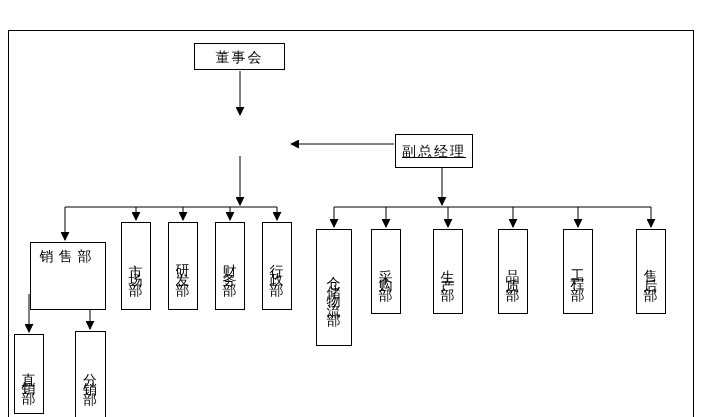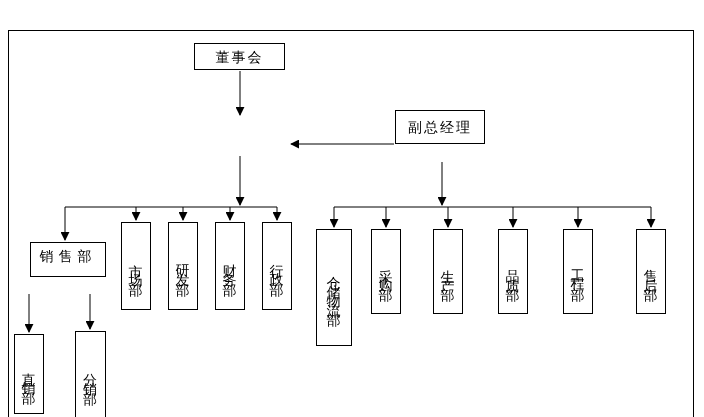--- a/index.html
+++ b/index.html
@@ -17,22 +17,22 @@
   .node{
     position:absolute;border:1px solid #000;background:#ffffff;
     display:flex;align-items:center;justify-content:center;
     font-size:14px;line-height:1;box-sizing:border-box;white-space:nowrap;
   }
   .h{letter-spacing:2px;}
   .v{writing-mode:vertical-rl;text-orientation:upright;letter-spacing:9px;}
   .top{align-items:flex-start;padding-top:6px;letter-spacing:5px;}
   #n-board{left:194px;top:19px;width:91px;height:27px;}
   #n-gm{left:193px;top:93px;width:95px;height:38px;}
-  #n-dgm{left:395px;top:86px;width:90px;height:34px;}
-  #n-sales{left:30px;top:218px;width:76px;height:35px;}
+  #n-dgm{left:395px;top:110px;width:78px;height:34px;text-decoration:underline;}
+  #n-sales{left:30px;top:218px;width:76px;height:68px;}
   #n-market{left:121px;top:198px;width:30px;height:88px;}
   #n-rd{left:168px;top:198px;width:30px;height:88px;}
   #n-finance{left:215px;top:198px;width:30px;height:88px;}
   #n-admin{left:262px;top:198px;width:30px;height:88px;}
   #n-warehouse{left:316px;top:205px;width:36px;height:117px;}
   #n-purchase{left:371px;top:205px;width:30px;height:85px;}
   #n-production{left:433px;top:205px;width:30px;height:85px;}
   #n-quality{left:498px;top:205px;width:30px;height:85px;}
   #n-engineering{left:563px;top:205px;width:30px;height:85px;}
   #n-aftersales{left:636px;top:205px;width:30px;height:85px;}

